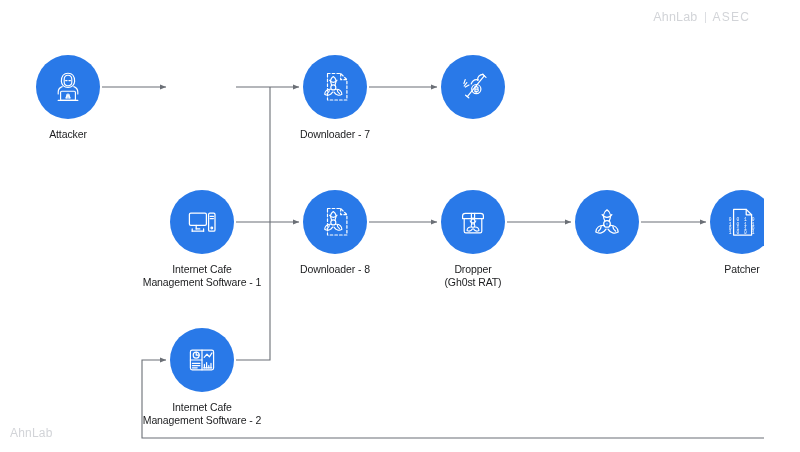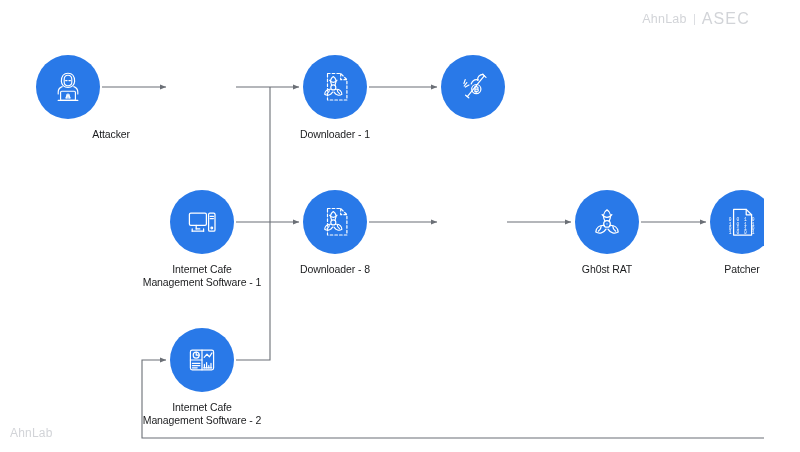--- a/index.html
+++ b/index.html
@@ -30,21 +30,21 @@
     user-select: none;
   }
   .brand-top .divider {
     display: block;
     width: 1px;
     height: 11px;
     background: #dcdee2;
   }
   .brand-asec {
     letter-spacing: 1.2px;
-    font-size: 16px;
+    font-size: 12px;
     text-align: center;
   }
   .brand-bottom {
     position: absolute;
     left: 10px;
     bottom: 12px;
     color: #d2d4d8;
     font-size: 12px;
     letter-spacing: .2px;
     user-select: none;
@@ -135,21 +135,21 @@
           <path d="M25.8 19.6 C28.4 20.6 29.8 22.6 29.8 25.1 L29.8 27"></path>
           <rect x="12.6" y="24.2" width="14.8" height="9.1" rx="1.1"></rect>
           <path d="M10.1 33.3 h19.8"></path>
           <circle cx="20" cy="28.2" r="1.25"></circle>
           <path d="M18.1 30.9 a3.2 3.2 0 0 1 1.35 -2.35"></path>
           <path d="M21.9 30.9 a3.2 3.2 0 0 0 -1.35 -2.35"></path>
           <path d="M18.1 30.9 h3.8"></path>
         </g>
       </svg>
     </div>
-    <div class="node-label" style="color: rgb(27, 28, 30); text-align: right;">Attacker</div>
+    <div class="node-label" style="color: rgb(27, 28, 30);">Attacker</div>
   </div>
 
 
   <div class="node" style="left:335px; top:55px;">
     <div class="bubble" style="background: rgb(41, 121, 232);">
       <svg width="40" height="40" viewBox="0 0 40 40">
         <g fill="none" stroke="#ffffff" stroke-width="1.2" stroke-linecap="round" stroke-linejoin="round">
           <path d="M12.5 6.5 h13.2 l6.2 6.2 v20.3 h-19.4 z" stroke-dasharray="2.6 2.1"></path>
           <path d="M25.7 6.5 v6.2 h6.2" stroke-dasharray="2.6 2.1"></path>
         </g>
@@ -157,21 +157,21 @@
           <circle cx="18.3" cy="20.4" r="2.5"></circle>
           <path d="M16.6 18.2 C15 14.6 15.7 11.2 18.3 9.6 C20.9 11.2 21.6 14.6 20 18.2"></path>
           <path d="M16.2 22.3 C12.5 22 10 24.1 9.7 27.3 C12.4 28.9 15.7 28.1 17.6 25.1"></path>
           <path d="M20.4 22.3 C24.1 22 26.6 24.1 26.9 27.3 C24.2 28.9 20.9 28.1 19 25.1"></path>
           <path d="M14.6 13.3 a4.4 4.4 0 0 0 7.4 0"></path>
           <path d="M12.2 26.6 a4.4 4.4 0 0 0 2.1 -3.6"></path>
           <path d="M24.4 26.6 a4.4 4.4 0 0 1 -2.1 -3.6"></path>
         </g>
       </svg>
     </div>
-    <div class="node-label" style="color: rgb(27, 28, 30);">Downloader - 1</div>
+    <div class="node-label" style="color: rgb(27, 28, 30);">Downloader - 7</div>
   </div>
 
   <div class="node" style="left:473px; top:55px;">
     <div class="bubble" style="background: rgb(41, 121, 232);">
       <svg width="40" height="40" viewBox="0 0 40 40">
         <g fill="none" stroke="#ffffff" stroke-width="1.2" stroke-linecap="round" stroke-linejoin="round">
           <path d="M31.4 8.6 L14.3 29.6"></path>
           <path d="M29.6 7.2 L33 10.4"></path>
           <path d="M15.8 30.8 L12.6 28.2"></path>
           <path d="M24.8 13.3 C24.2 10 26.4 7.6 30.2 7.4"></path>
@@ -217,37 +217,56 @@
           <path d="M20.4 22.3 C24.1 22 26.6 24.1 26.9 27.3 C24.2 28.9 20.9 28.1 19 25.1"></path>
           <path d="M14.6 13.3 a4.4 4.4 0 0 0 7.4 0"></path>
           <path d="M12.2 26.6 a4.4 4.4 0 0 0 2.1 -3.6"></path>
           <path d="M24.4 26.6 a4.4 4.4 0 0 1 -2.1 -3.6"></path>
         </g>
       </svg>
     </div>
     <div class="node-label" style="color: rgb(27, 28, 30);">Downloader - 8</div>
   </div>
 
+  <div class="node" style="left:473px; top:190px;">
+    <div class="bubble" style="background: rgb(41, 121, 232);">
+      <svg width="40" height="40" viewBox="0 0 40 40">
+        <g fill="none" stroke="#ffffff" stroke-width="1.2" stroke-linecap="round" stroke-linejoin="round">
+          <path d="M9.6 13.8 C9.6 12.4 10.8 11.4 12.4 11.4 L27.6 11.4 C29.2 11.4 30.4 12.4 30.4 13.8 L30.4 16.6 L9.6 16.6 Z"></path>
+          <path d="M11.2 16.6 v12.6 a1.6 1.6 0 0 0 1.6 1.6 h14.4 a1.6 1.6 0 0 0 1.6 -1.6 v-12.6"></path>
+          <path d="M18.4 11.4 v6 l1.6 -1.4 l1.6 1.4 v-6"></path>
+        </g>
+        <g fill="none" stroke="#ffffff" stroke-width="1.1" stroke-linecap="round" stroke-linejoin="round">
+          <circle cx="20" cy="23.6" r="1.8"></circle>
+          <path d="M18.8 22.1 C17.7 19.6 18.2 17.3 20 16.2 C21.8 17.3 22.3 19.6 21.2 22.1"></path>
+          <path d="M18.5 25 C15.9 24.8 14.2 26.2 14 28.4 C15.9 29.5 18.2 29 19.5 26.9"></path>
+          <path d="M21.5 25 C24.1 24.8 25.8 26.2 26 28.4 C24.1 29.5 21.8 29 20.5 26.9"></path>
+          <path d="M17.1 18.9 a3.1 3.1 0 0 0 5.8 0"></path>
+        </g>
+      </svg>
+    </div>
+    <div class="node-label" style="color: rgb(27, 28, 30);">Dropper
+(Gh0st RAT)</div>
+  </div>
 
   <div class="node" style="left:607px; top:190px;">
     <div class="bubble" style="background: rgb(41, 121, 232);">
       <svg width="40" height="40" viewBox="0 0 40 40">
         <g fill="none" stroke="#ffffff" stroke-width="1.3" stroke-linecap="round" stroke-linejoin="round">
           <circle cx="20" cy="21.9" r="3.3"></circle>
           <path d="M17.8 19 C15.6 14.4 16.6 10 20 7.9 C23.4 10 24.4 14.4 22.2 19"></path>
           <path d="M17.3 23.5 C12.5 23.1 9.2 25.8 8.8 30 C12.3 32.1 16.6 31 19 27.1"></path>
           <path d="M22.7 23.5 C27.5 23.1 30.8 25.8 31.2 30 C27.7 32.1 23.4 31 21 27.1"></path>
           <path d="M15.2 12.6 a5.6 5.6 0 0 0 9.6 0"></path>
           <path d="M11.4 29.1 a5.6 5.6 0 0 0 2.7 -4.6"></path>
           <path d="M28.6 29.1 a5.6 5.6 0 0 1 -2.7 -4.6"></path>
           <circle cx="20" cy="21.9" r="0.55" fill="#ffffff" stroke="none"></circle>
         </g>
       </svg>
     </div>
-    <div class="node-label" style="color: rgb(27, 28, 30);">Gh0st RAT</div>
   </div>
 
   <div class="node" style="left:742px; top:190px;">
     <div class="bubble" style="background: rgb(41, 121, 232);">
       <svg width="40" height="40" viewBox="0 0 40 40">
         <g fill="none" stroke="#ffffff" stroke-width="1.25" stroke-linecap="round" stroke-linejoin="round">
           <path d="M11.6 7.4 h12.6 l5.4 5.4 v20.2 h-18 z"></path>
           <path d="M24.2 7.4 v5.4 h5.4"></path>
         </g>
         <g fill="#ffffff" font-family="'Liberation Mono', monospace" font-size="4.6" letter-spacing="1.1" text-anchor="middle">

